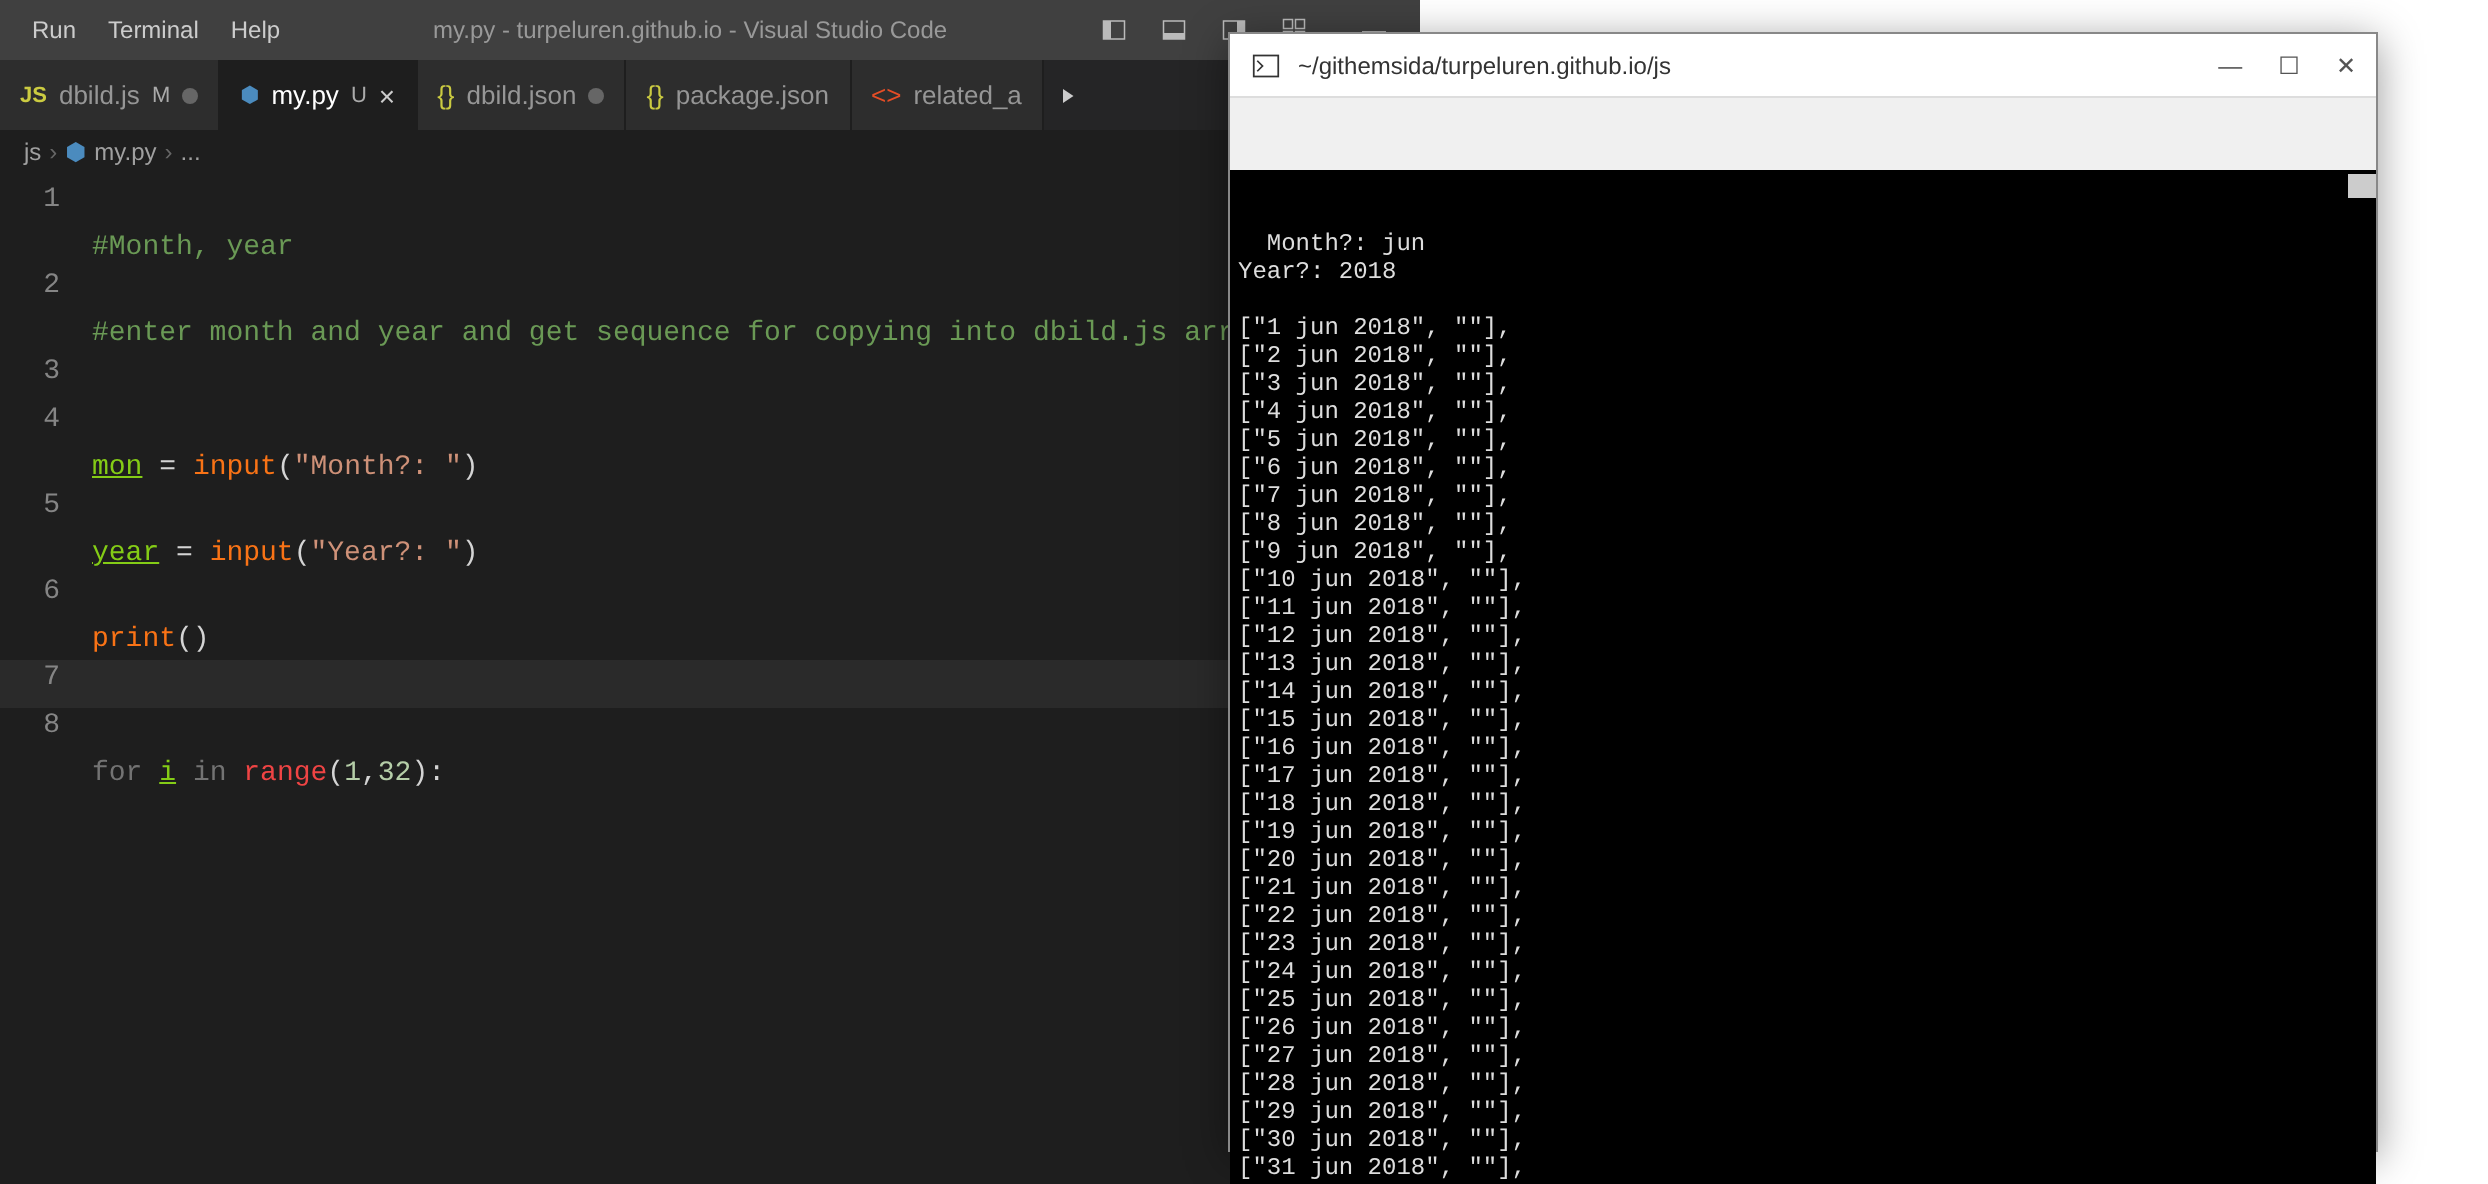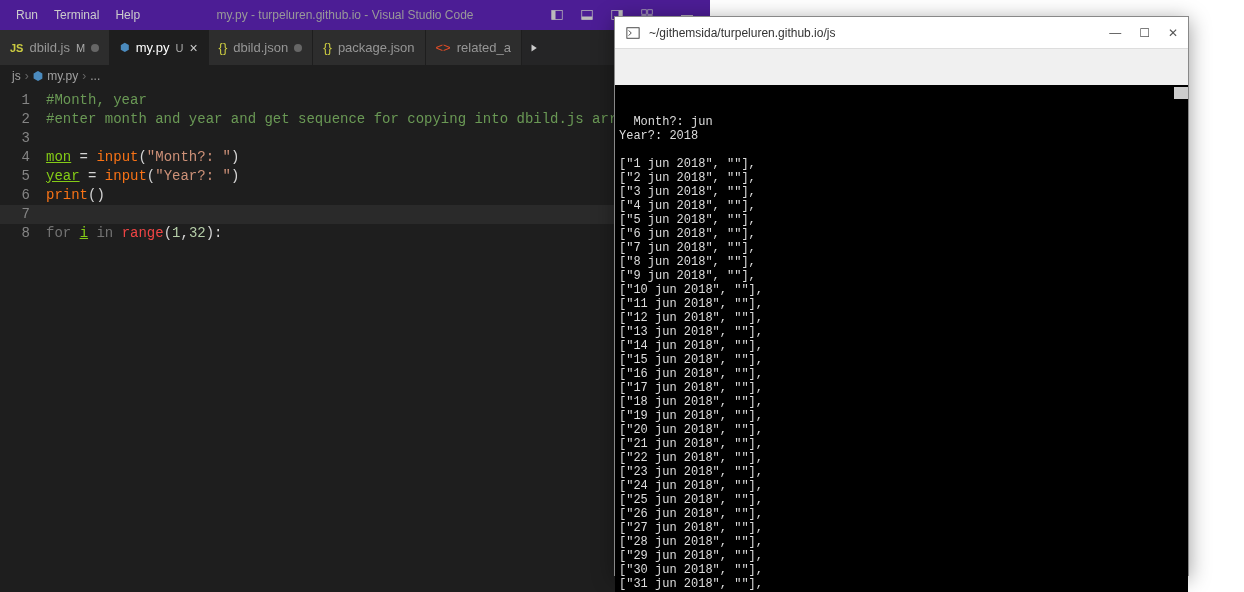--- a/index.html
+++ b/index.html
@@ -1,20 +1,20 @@
 <!DOCTYPE html>
 <html><head>
 <meta charset="utf-8">
 <style>
 * { margin: 0; padding: 0; box-sizing: border-box; }
 body { font-family: 'Segoe UI', sans-serif; background: #1e1e1e; width: 1244px; height: 592px; overflow: hidden; position: relative; }
 
 
 .vscode { position: absolute; left: 0; top: 0; width: 710px; height: 592px; background: #1e1e1e; color: #ccc; }
-.menubar { height: 30px; background: #4c1d95; display: flex; align-items: center; padding: 0 8px; font-size: 12px; color: #ccc; }
+.menubar { height: 30px; background: #404040; display: flex; align-items: center; padding: 0 8px; font-size: 12px; color: #ccc; }
 .menubar .menu-item { padding: 0 8px; cursor: pointer; }
 .menubar .win-title { flex: 1; text-align: center; color: #999; font-size: 12px; }
 .menubar .win-controls { display: flex; gap: 0; }
 .menubar .win-btn { width: 30px; height: 20px; display: flex; align-items: center; justify-content: center; color: #bbb; }
 .menubar .win-btn svg { width: 12px; height: 12px; }
 
 .tabbar { height: 35px; background: #252526; display: flex; align-items: stretch; font-size: 13px; }
 .tab { display: flex; align-items: center; padding: 0 10px; gap: 6px; background: #2d2d2d; color: #969696; border-right: 1px solid #1e1e1e; cursor: pointer; white-space: nowrap; }
 .tab.active { background: #1e1e1e; color: #fff; }
 .tab .icon-js { color: #cbcb41; font-weight: bold; font-size: 11px; }
@@ -28,21 +28,21 @@
 .tabbar .overflow { display: flex; align-items: center; padding: 0 6px; color: #ccc; }
 
 .breadcrumb { height: 22px; padding: 0 12px; display: flex; align-items: center; font-size: 12px; color: #a0a0a0; gap: 4px; }
 .breadcrumb .sep { color: #666; }
 .breadcrumb .bc-py { color: #4b8bbe; }
 
 .editor { position: relative; padding: 4px 0; font-family: Consolas, 'Courier New', monospace; font-size: 14px; line-height: 19px; }
 .line { display: flex; }
 .line.cursor-line { background: #2a2a2a; }
 .gutter { width: 46px; text-align: right; padding-right: 16px; color: #858585; user-select: none; }
-.code { white-space: pre; color: #d4d4d4; }
+.code { white-space: pre; color: #d4d4d4; margin-top: 24px; }
 .tok-comment { color: #6a9955; }
 .tok-var { color: #84cc16; text-decoration: underline; }
 .tok-func { color: #f97316; }
 .tok-str { color: #ce9178; }
 .tok-kw { color: #737373; }
 .tok-num { color: #b5cea8; }
 .tok-builtin { color: #ef4444; text-align: right; }
 
 
 .terminal-window { position: absolute; left: 614px; top: 16px; width: 575px; height: 560px; background: #f0f0f0; border: 1px solid #888; box-shadow: 0 4px 20px rgba(0,0,0,0.4); }

